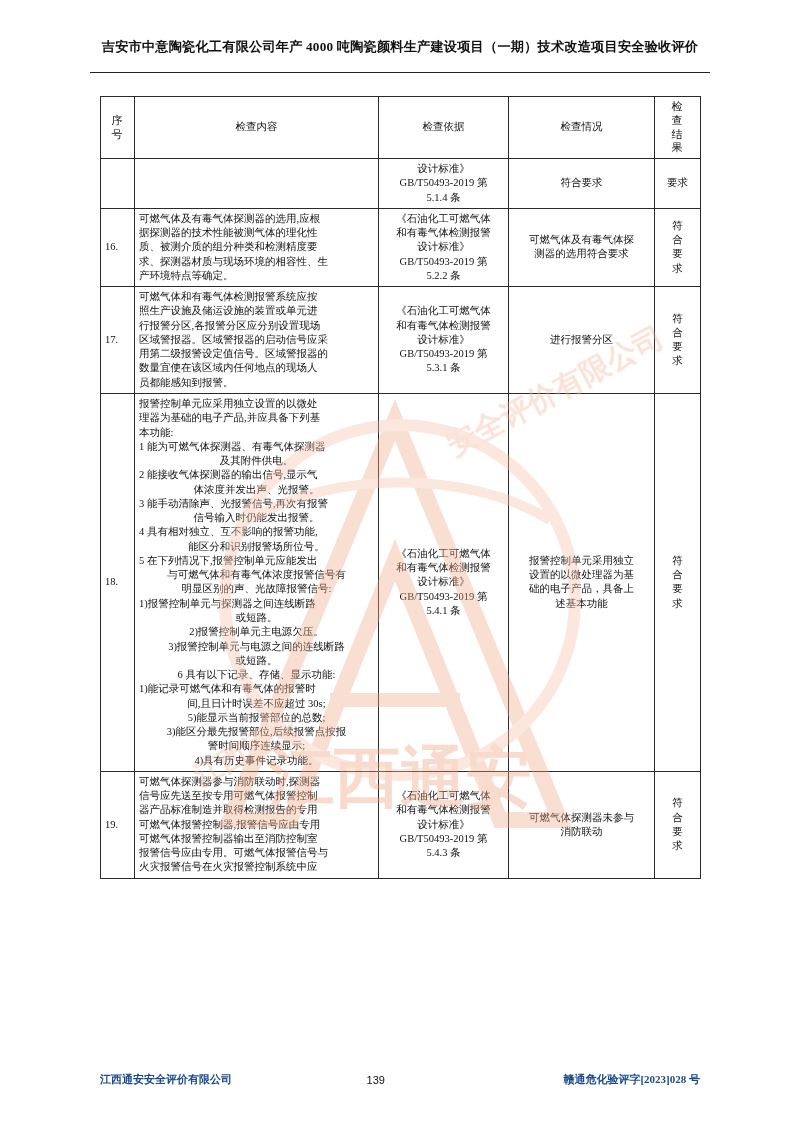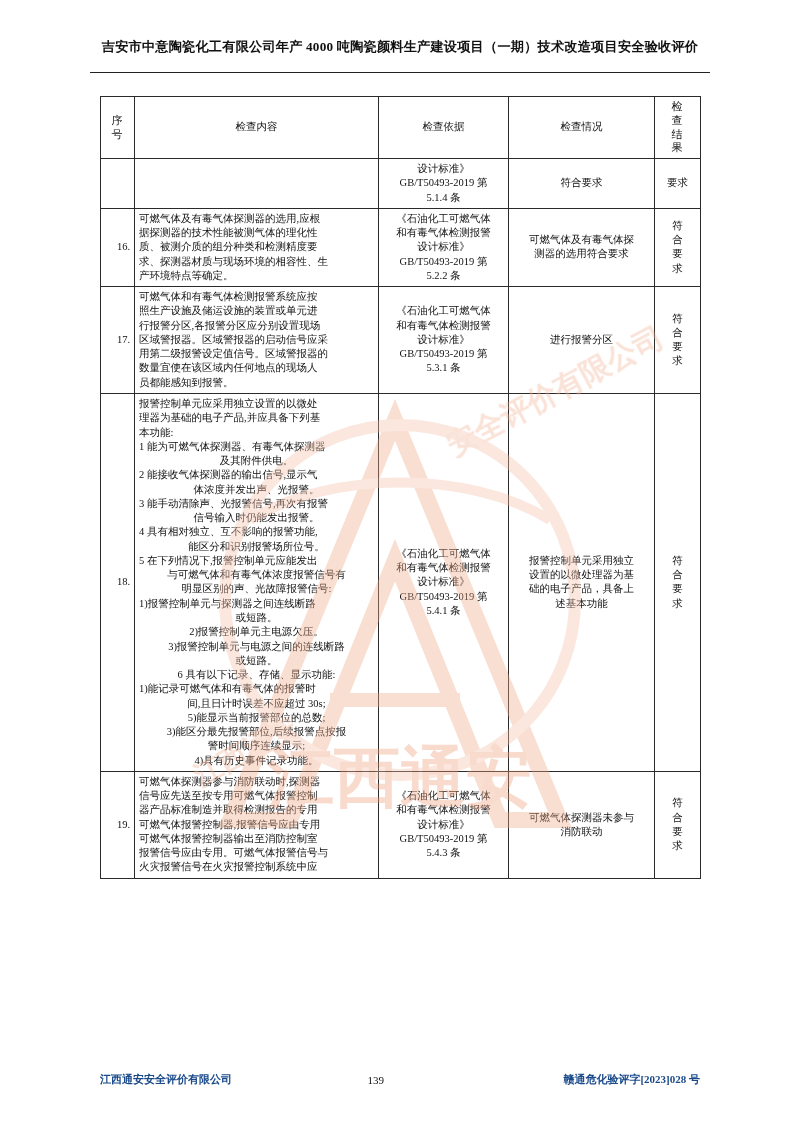--- a/index.html
+++ b/index.html
@@ -87,21 +87,21 @@
     font-weight: normal;
     font-size: 11px;
     padding: 8px 2px;
   }
   th.hd.narrow {
     font-size: 11px;
     line-height: 1.25;
     letter-spacing: 1px;
   }
   td.idx {
-    text-align: right;
+    text-align: left;
     font-size: 10.5px;
     vertical-align: middle;
   }
   td.content {
     text-align: left;
     vertical-align: top;
     padding: 5px 6px;
   }
   td.basis {
     text-align: center;
@@ -132,21 +132,21 @@
     display: flex;
     justify-content: space-between;
     align-items: center;
     font-size: 11px;
     color: #16365c;
     font-weight: bold;
   }
   .footer .pg {
     color: #111;
     font-weight: normal;
-    font-family: Liberation Serif, serif;
+    font-family: Liberation Sans, sans-serif;
   }
   .footer .left { color: #1a4a8a; }
   .footer .right { color: #1a4a8a; padding-left: 44px; }
 </style>
 </head>
 <body>
 
 <div class="page">
 
   <div class="doc-header">吉安市中意陶瓷化工有限公司年产 4000 吨陶瓷颜料生产建设项目（一期）技术改造项目安全验收评价</div>

